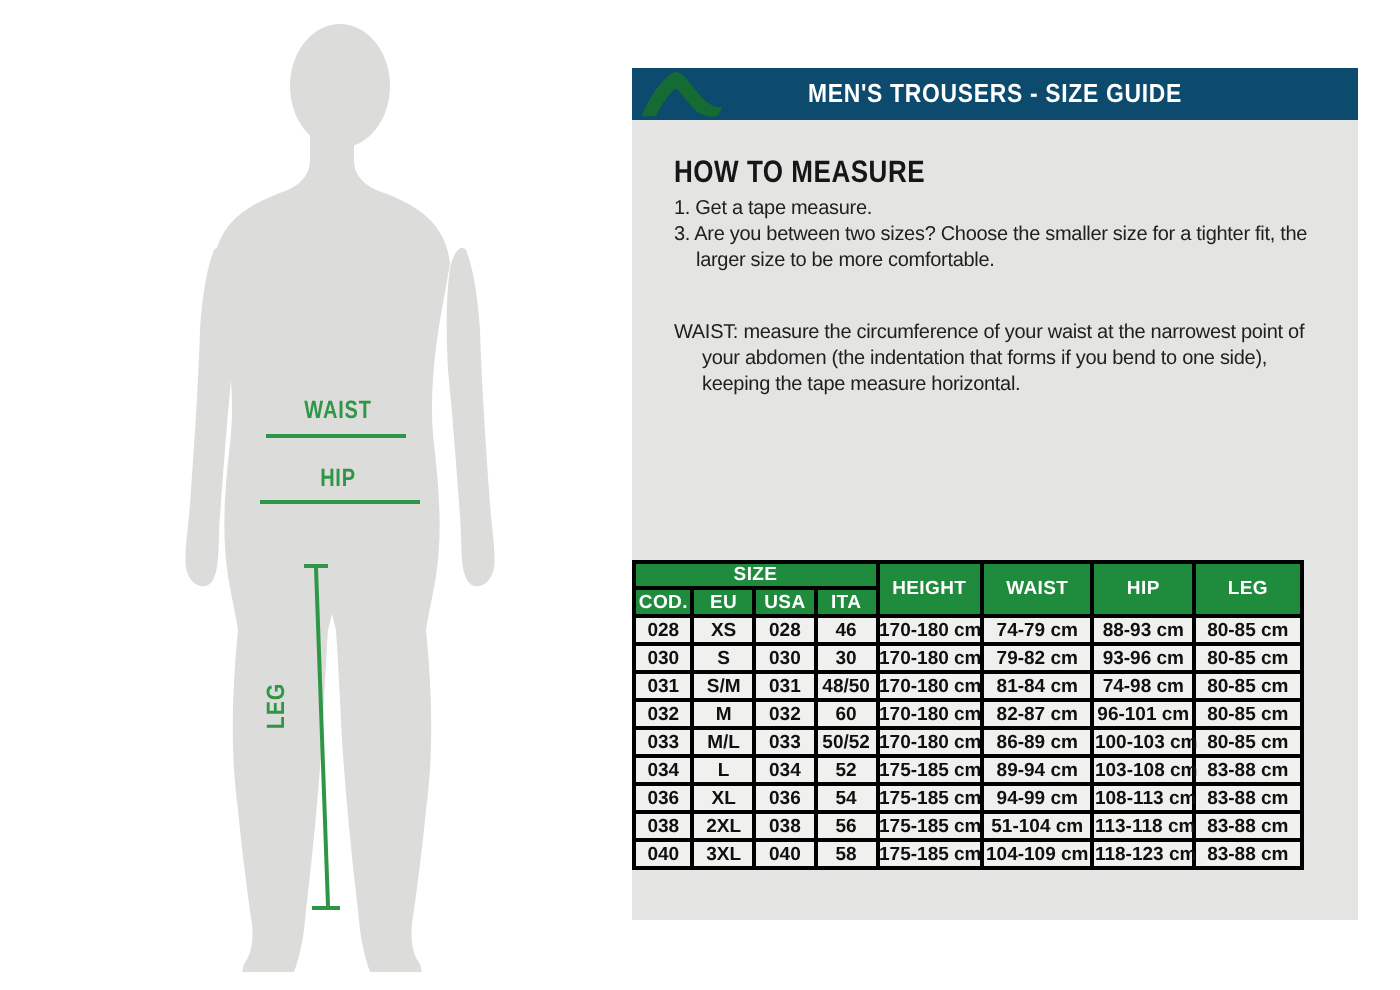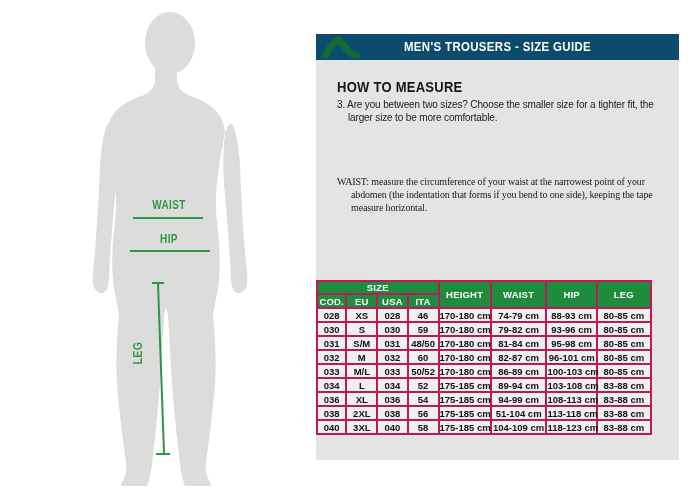--- a/index.html
+++ b/index.html
@@ -23,27 +23,27 @@
                  text-align:center; color:#ffffff; font-weight:bold; font-size:13px;
                  letter-spacing:.4px; transform:scaleX(.88); }
   #logo { position:absolute; left:2px; top:1px; }
 
   #howto-heading { position:absolute; left:21px; top:44px; color:#161616; font-weight:bold;
                    font-size:15.5px; letter-spacing:.3px; transform:scaleX(.84);
                    transform-origin:left center; white-space:nowrap; }
   .textblock { position:absolute; left:21px; width:330px; color:#202020;
                font-size:10px; line-height:13.2px; letter-spacing:-0.15px; }
   #steps { top:64px; }
-  #defs  { top:141px;font-family:Liberation Serif, serif; }
+  #defs  { top:126px; }
   .step { padding-left:11px; text-indent:-11px; }
   .def  { padding-left:14px; text-indent:-14px; }
 
   
   #size-table { position:absolute; left:0; top:246px; width:336px;
-                border-collapse:separate; border-spacing:2px; background:#be185d;
+                border-collapse:separate; border-spacing:2px; background:#000000;
                 table-layout:fixed; }
   #size-table th { background:#1f8b3c; color:#ffffff; font-size:9.5px; font-weight:bold;
                    text-align:center; padding:0; height:12px; letter-spacing:.2px; }
   #size-table th.group { height:10px; font-size:9.5px; }
   #size-table td { background:#f0f0ee; color:#101010; font-size:9.5px; font-weight:bold;
                    text-align:center; padding:0; height:12px; white-space:nowrap; }
 </style>
 </head>
 <body>
 
@@ -121,20 +121,21 @@
         <path d="M2,24 C5,16 11,7 16,3 Q20,-1 24,3 L33,14 Q38,19.5 44,19.5
                  L41.5,24 Q34,25.5 28.5,19.5 L21,10.5 Q19.5,9 17.5,11.5
                  Q12,18 9.5,24 Z" fill="#15702d" opacity="0.9"></path>
       </svg>
       <div id="panel-title">MEN'S TROUSERS - SIZE GUIDE</div>
     </div>
 
     <div id="howto-heading">HOW TO MEASURE</div>
 
     <div id="steps" class="textblock">
+        <div class="step">1. Get a tape measure.</div>
         <div class="step">3. Are you between two sizes? Choose the smaller size for a tighter fit, the larger size to be more comfortable.</div>
       </div>
 
     <div id="defs" class="textblock">
         <div class="def">WAIST: measure the circumference of your waist at the narrowest point of your abdomen (the indentation that forms if you bend to one side), keeping the tape measure horizontal.</div>
       </div>
 
     <table id="size-table">
       <colgroup>
         <col style="width:8.6%">
@@ -169,34 +170,34 @@
             <td>46</td>
             <td>170-180 cm</td>
             <td>74-79 cm</td>
             <td>88-93 cm</td>
             <td>80-85 cm</td>
           </tr>
           <tr>
             <td>030</td>
             <td>S</td>
             <td>030</td>
-            <td>59</td>
+            <td>30</td>
             <td>170-180 cm</td>
             <td>79-82 cm</td>
             <td>93-96 cm</td>
             <td>80-85 cm</td>
           </tr>
           <tr>
             <td>031</td>
             <td>S/M</td>
             <td>031</td>
             <td>48/50</td>
             <td>170-180 cm</td>
             <td>81-84 cm</td>
-            <td>95-98 cm</td>
+            <td>74-98 cm</td>
             <td>80-85 cm</td>
           </tr>
           <tr>
             <td>032</td>
             <td>M</td>
             <td>032</td>
             <td>60</td>
             <td>170-180 cm</td>
             <td>82-87 cm</td>
             <td>96-101 cm</td>

